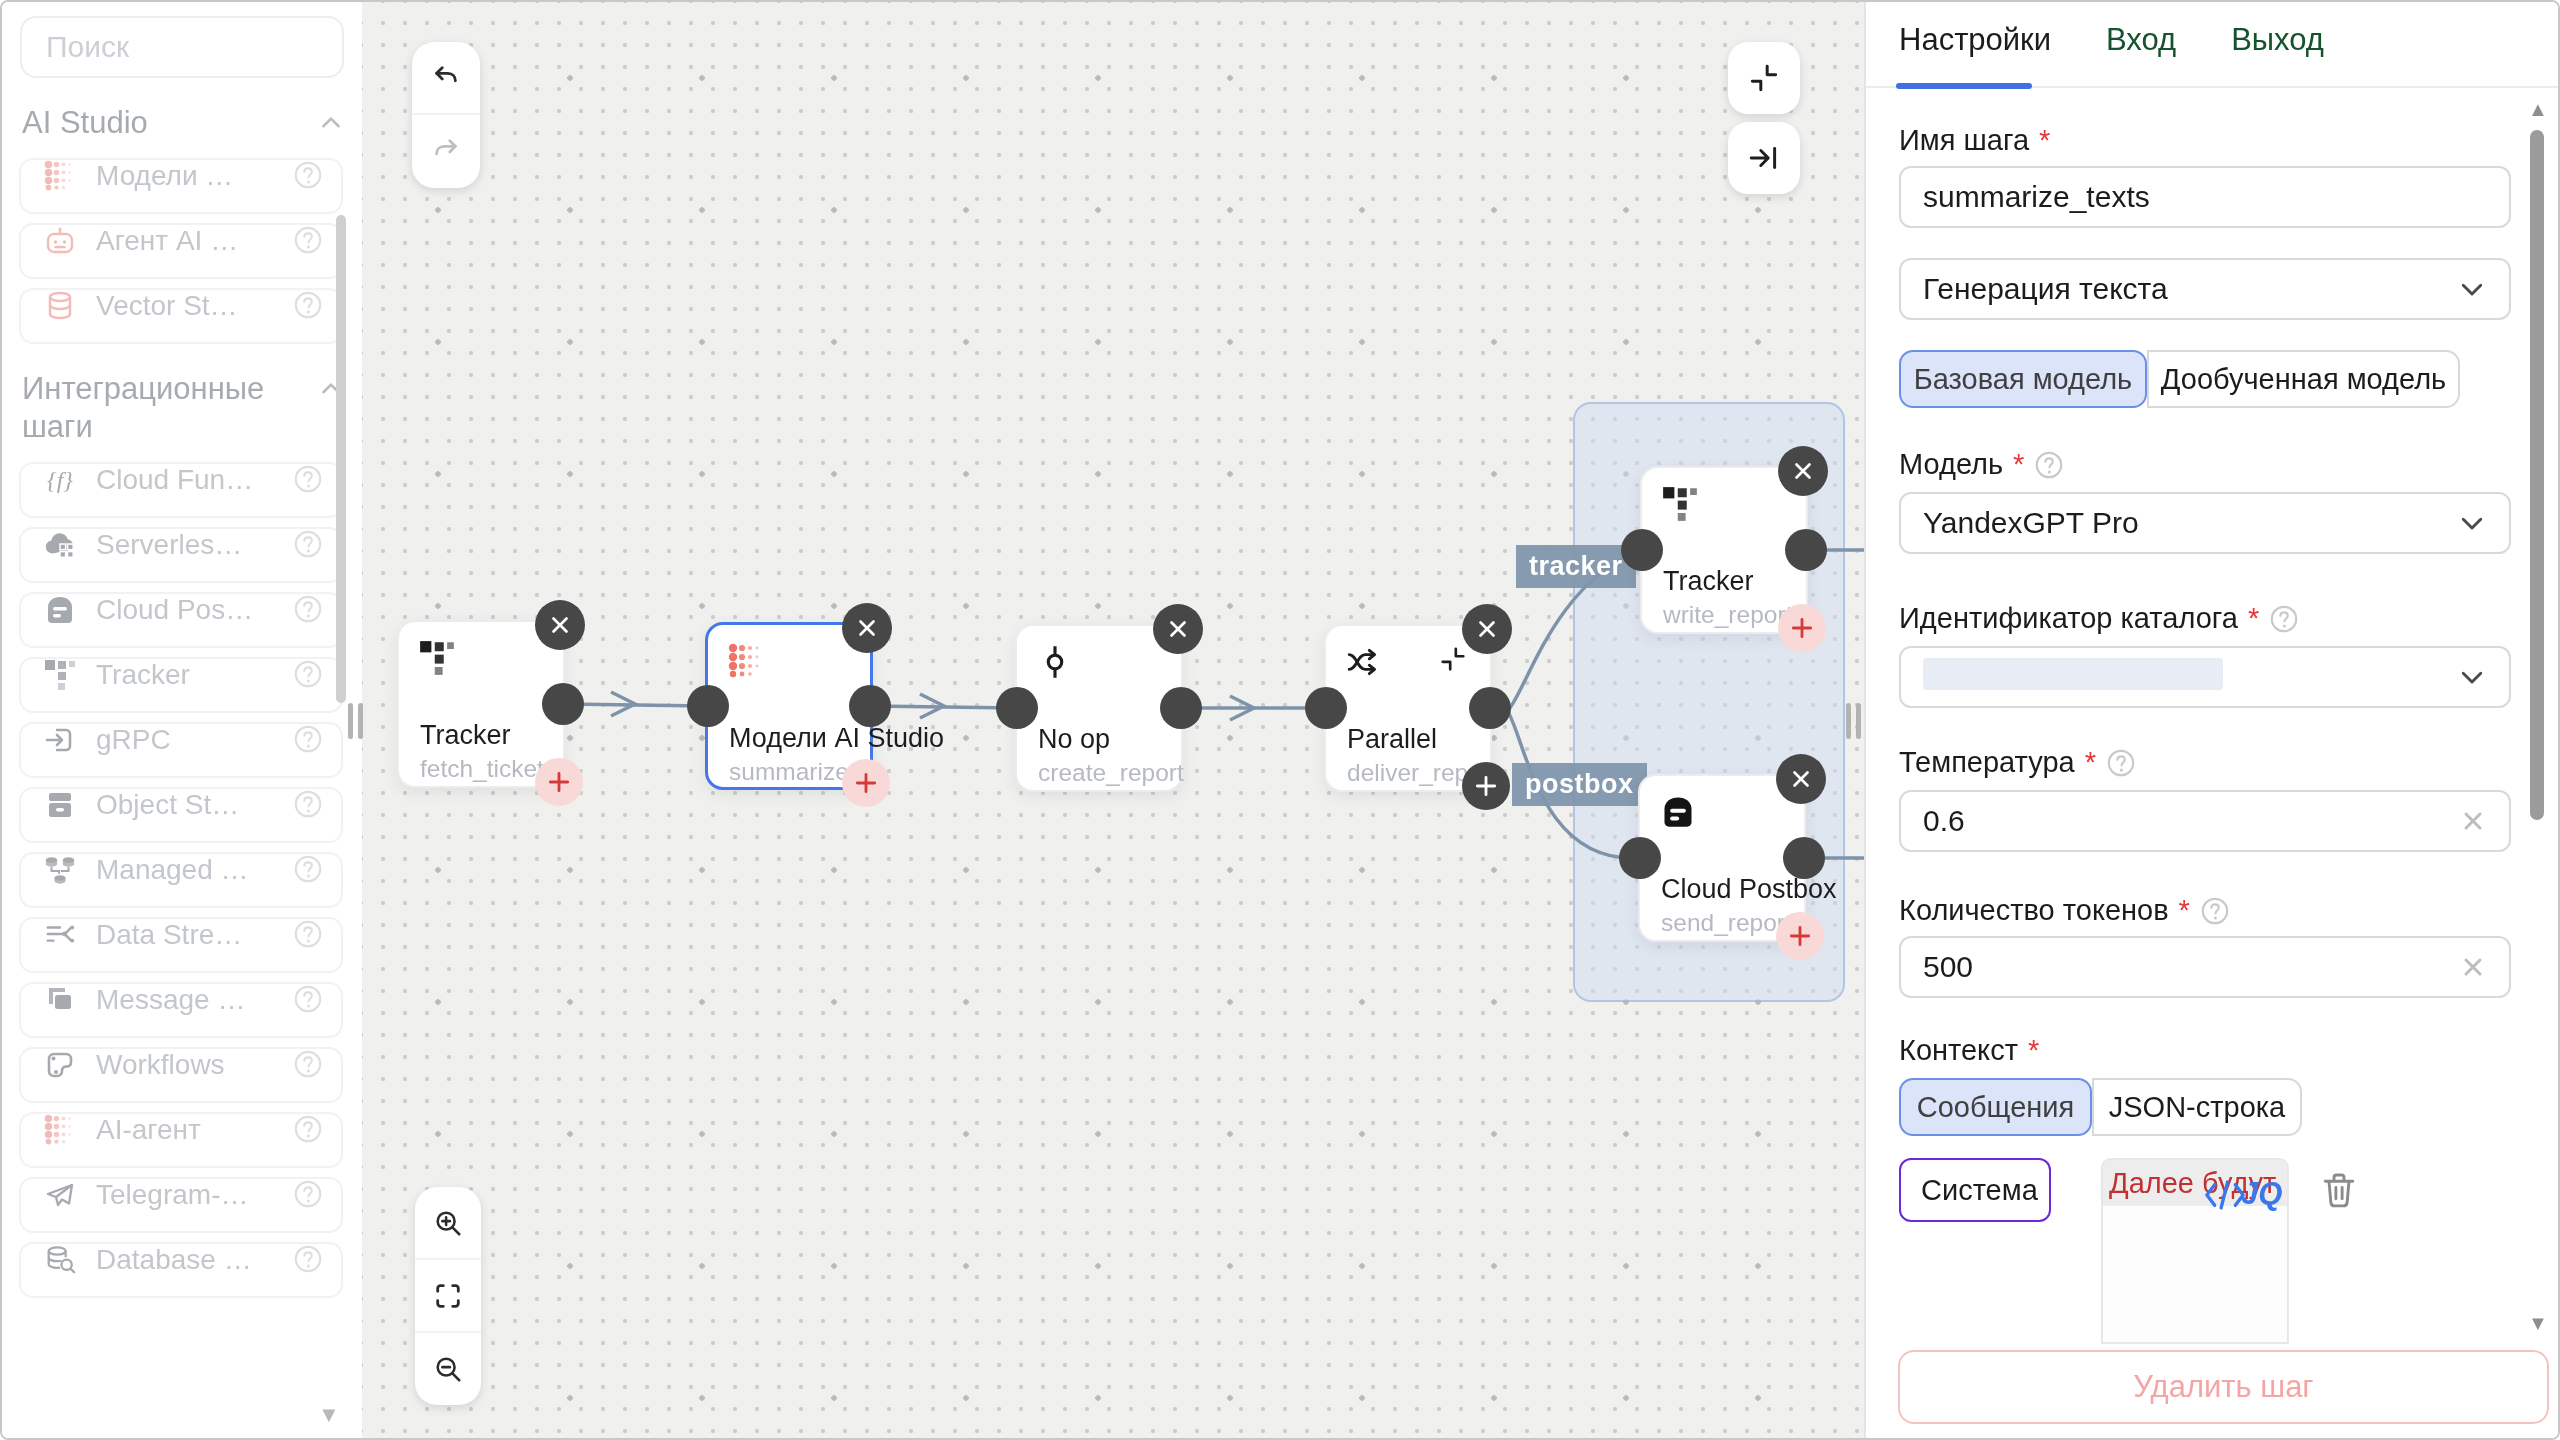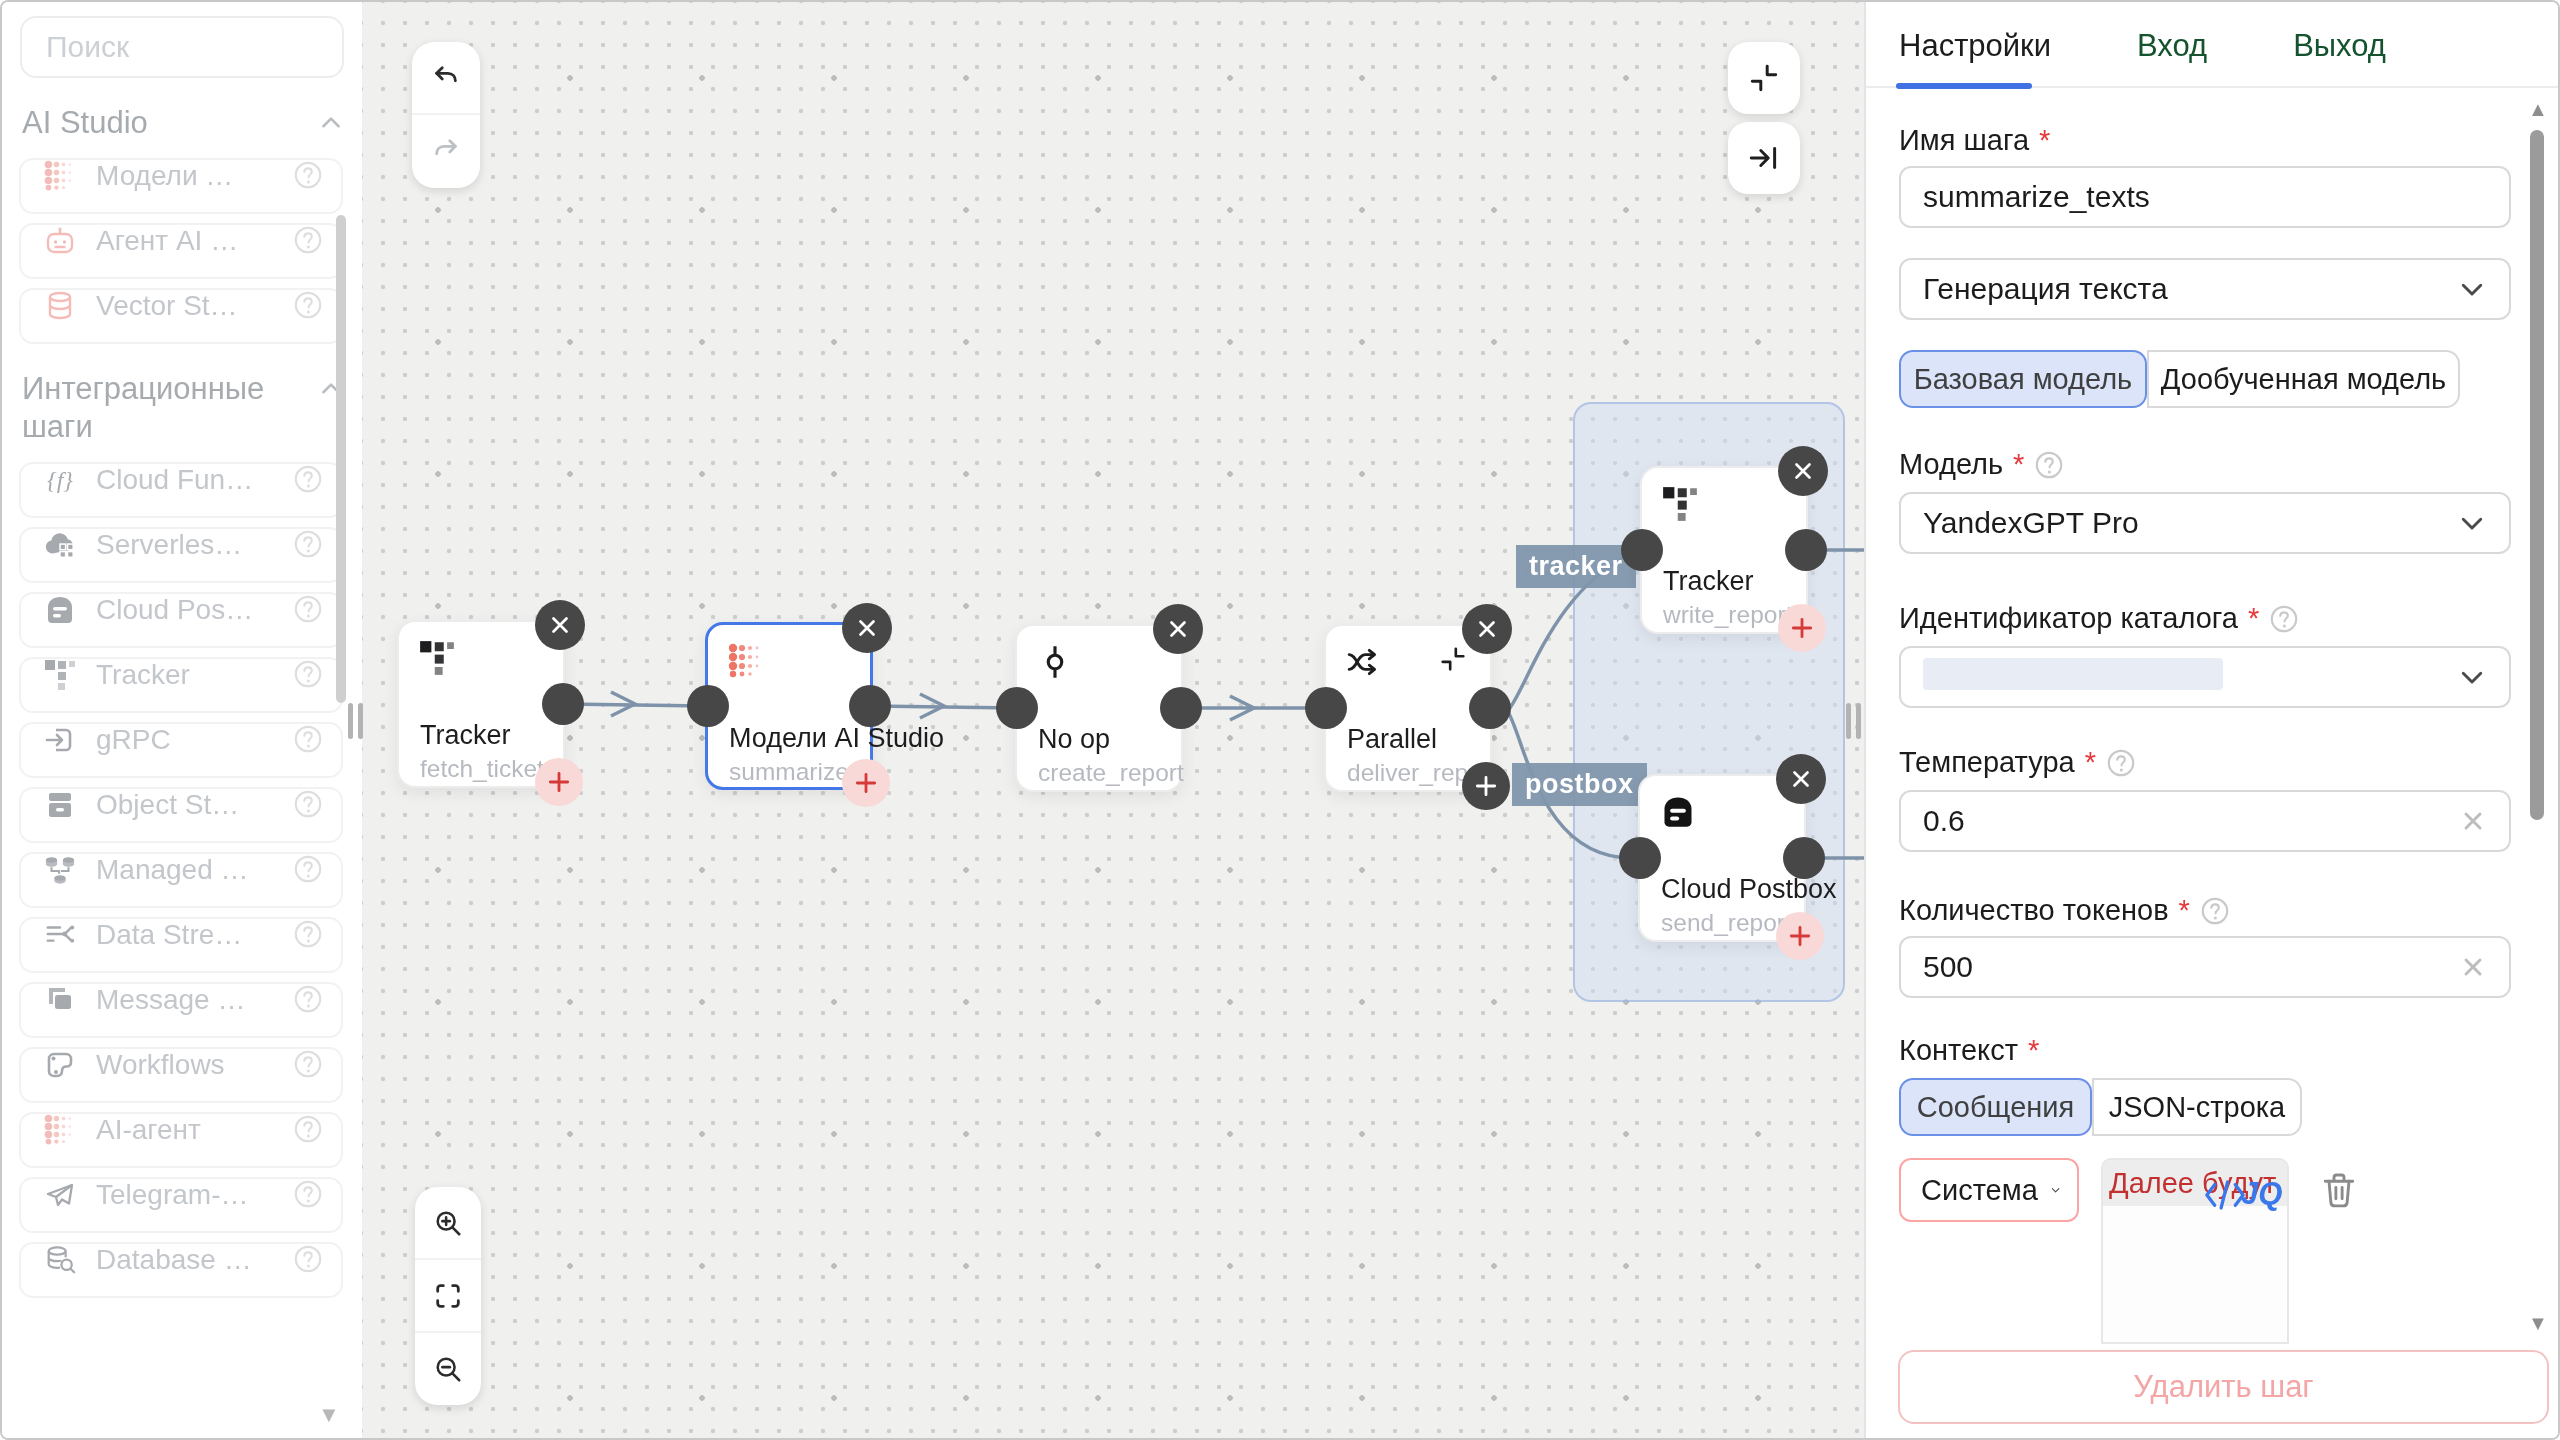--- a/index.html
+++ b/index.html
@@ -67,42 +67,42 @@
   .n-plus.red{background:#f8d9d8;color:#d63a38;}
   .n-plus.dark{background:#474747;color:#fff;}
   .n-plus .ic{width:26px;height:26px;}
 
   .resize-handle{position:absolute;top:701px;width:16px;height:40px;display:flex;gap:5px;cursor:col-resize;}
   .resize-handle i{display:block;width:5px;height:36px;background:#b3b3b3;border-radius:3px;}
   .rh-left{left:346px;} .rh-right{left:1844px;}
 
   
   .panel{position:absolute;left:1862px;top:0;width:694px;height:1436px;background:#fff;border-left:2px solid #e4e4e4;}
-  .tabs{position:absolute;left:33px;top:26px;display:flex;gap:86px;align-items:center;}
+  .tabs{position:absolute;left:33px;top:20px;display:flex;gap:55px;align-items:center;}
   .tab{font-size:31px;color:#14532d;cursor:pointer;padding-bottom:22px;}
   .tab.active{color:#1c1c1e;font-weight:500;}
   .tab-divider{position:absolute;left:0;top:84px;width:694px;height:2px;background:#ececec;}
   .tab-underline{position:absolute;left:30px;top:81px;width:136px;height:6px;border-radius:3px;background:#4070e4;}
 
   .fld-label{position:absolute;left:33px;font-size:29px;color:#1c1c1e;display:flex;align-items:center;gap:10px;}
   .req{color:#e5393c;}
   .q-help{width:30px;height:30px;color:#c9c9c9;cursor:pointer;}
   .inputbox{position:absolute;left:33px;width:612px;height:62px;box-sizing:border-box;border:2px solid #d9d9d9;border-radius:12px;
     background:#fff;display:flex;align-items:center;padding:0 22px;font-size:30px;color:#1c1c1e;}
   .inputbox .val{flex:1;white-space:nowrap;overflow:hidden;}
   .inputbox .chev{width:30px;height:30px;color:#4a4a4a;flex:none;cursor:pointer;}
   .inputbox .clear{width:28px;height:28px;color:#bdbdbd;flex:none;cursor:pointer;}
   .redacted{width:300px;height:32px;background:#e8ecf5;border-radius:4px;}
   .seg{position:absolute;left:33px;display:flex;}
   .seg .opt{height:58px;box-sizing:border-box;border:2px solid #d9d9d9;display:flex;align-items:center;justify-content:center;
     font-size:29px;color:#1c1c1e;background:#fff;cursor:pointer;}
   .seg .opt:first-child{border-radius:14px 0 0 14px;border-right:none;}
   .seg .opt:last-child{border-radius:0 14px 14px 0;}
   .seg .opt.on{background:#dbe4f9;border:2px solid #6b90e8;border-radius:14px;color:#404040;}
-  .role-select{position:absolute;left:33px;width:180px;height:64px;box-sizing:border-box;border:2px solid #fca5a5;border-radius:12px;
+  .role-select{position:absolute;left:33px;width:152px;height:64px;box-sizing:border-box;border:2px solid #6d28d9;border-radius:12px;
     display:flex;align-items:center;padding:0 16px 0 20px;font-size:29px;color:#1c1c1e;cursor:pointer;}
   .role-select .chev{width:26px;height:26px;color:#4a4a4a;margin-left:12px;}
   .msg-area{position:absolute;left:235px;top:1156px;width:188px;height:186px;box-sizing:border-box;background:#fdfdfd;
     border:2px solid #e7e7e7;border-radius:10px 10px 0 0;overflow:hidden;}
   .msg-line1{height:46px;background:#ededed;display:flex;align-items:center;padding:0 6px;overflow:hidden;}
   .msg-text{font-size:29px;color:#c23030;white-space:nowrap;}
   .msg-code{position:absolute;left:100px;top:18px;width:44px;height:34px;color:#3a77ea;}
   .msg-jq{position:absolute;left:138px;top:16px;font-size:31px;font-weight:bold;color:#3a77ea;font-style:italic;}
   .trash-btn{position:absolute;left:453px;top:1166px;width:40px;height:44px;border:none;background:none;color:#8b8b8b;cursor:pointer;padding:0;}
   .delete-btn{position:absolute;left:32px;top:1348px;width:651px;height:74px;box-sizing:border-box;background:#fff;

